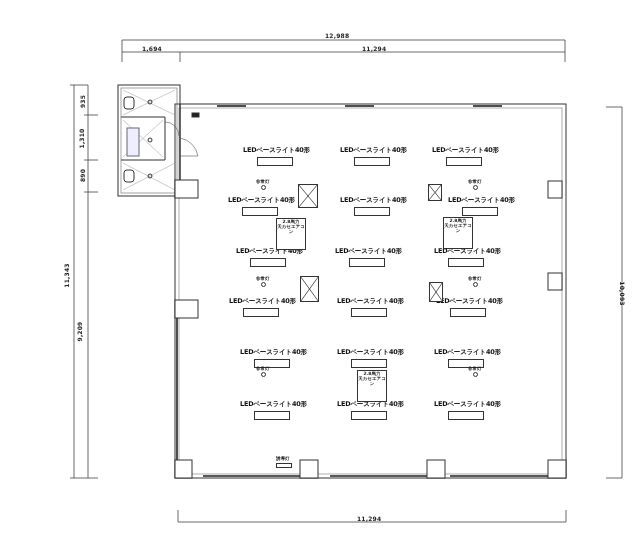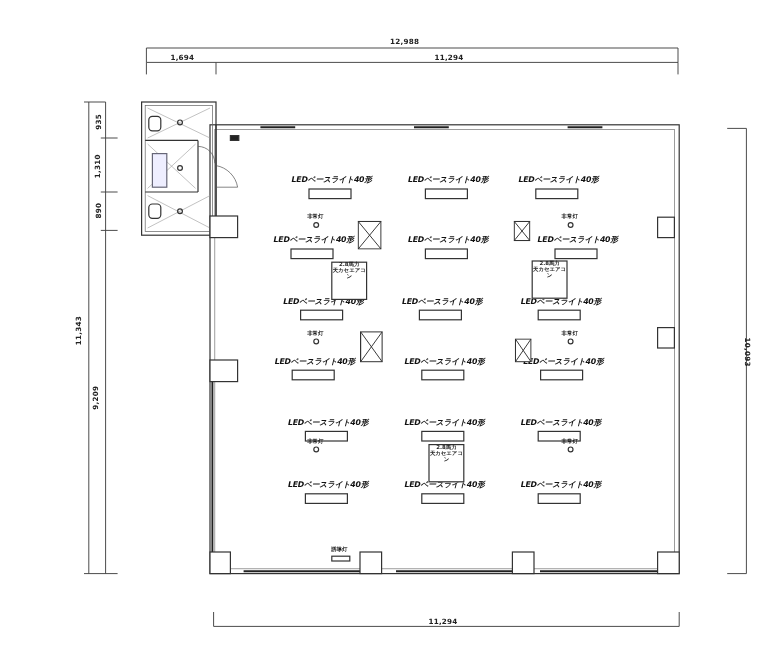--- a/index.html
+++ b/index.html
@@ -1,21 +1,21 @@
 <!DOCTYPE html>
 <html><head>
 <meta charset="utf-8">
 <style>
   html,body{margin:0;padding:0;background:#ffffff;}
   body{width:640px;height:538px;position:relative;overflow:hidden;font-family:"DejaVu Sans",sans-serif;color:#222;}
   .abs{position:absolute;}
   .dimtxt{position:absolute;font-size:6px;font-weight:bold;color:#222;white-space:nowrap;letter-spacing:0.2px;}
   .vtxt{transform:rotate(-90deg);transform-origin:center center;}
   .vtxt-r{transform:rotate(90deg);transform-origin:center center;}
-  .lbl{position:absolute;font-size:6.5px;font-weight:bold;color:#111;white-space:nowrap;letter-spacing:-0.2px;font-style:italic;}
+  .lbl{position:absolute;font-size:6.5px;font-weight:bold;color:#111;white-space:nowrap;letter-spacing:-0.2px;}
   .fixture{position:absolute;width:34px;height:7px;border:1px solid #333;background:#fff;}
   .exitlbl{position:absolute;font-size:4.5px;font-weight:bold;color:#222;text-align:center;line-height:5px;}
   .ac{position:absolute;border:1px solid #333;background:#fff;}
   .ac span{display:block;font-size:4.5px;font-weight:bold;text-align:center;line-height:5px;}
 </style>
 </head>
 <body>
 
 <svg class="abs" style="left:0;top:0;" width="640" height="538" viewBox="0 0 640 538">
   <g stroke="#444" stroke-width="0.8" fill="none">

